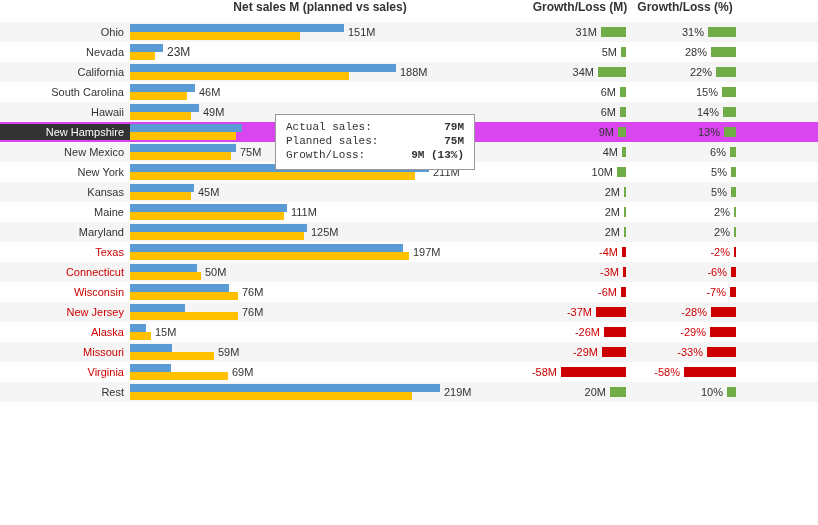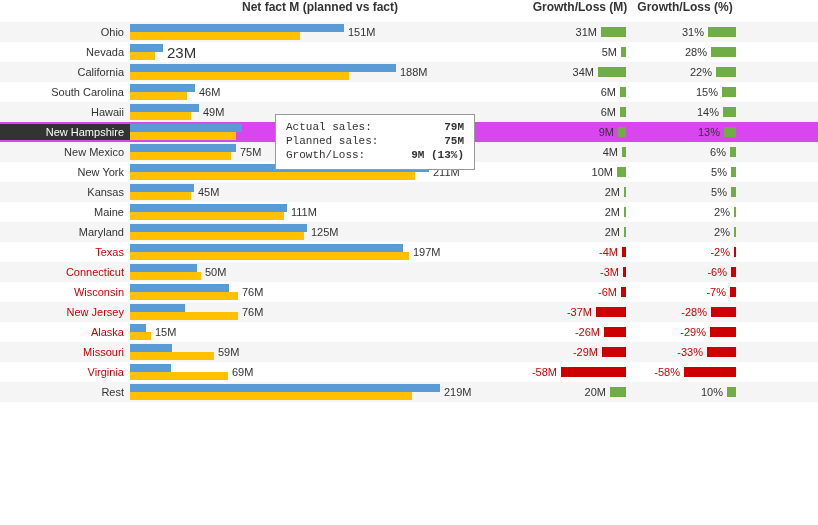--- a/index.html
+++ b/index.html
@@ -232,21 +232,21 @@
       font-weight: bold;
     }
   </style>
 </head>
 <body>
 
 <div class="chart-container">
 
   <div class="headers">
     <div class="row-label-spacer"></div>
-    <div class="main-chart-header">Net fact M (planned vs fact)</div>
+    <div class="main-chart-header">Net sales M (planned vs sales)</div>
     <div class="divider-spacer"></div>
     <div class="growth-m-header">Growth/Loss (M)</div>
     <div class="growth-pct-header">Growth/Loss (%)</div>
   </div>
 
   <div class="data-rows" id="data-rows-container">
   <div class="data-row">
     <div class="row-label">Ohio</div>
     <div class="bar-area" style="position:relative;">
       <div class="bars-wrapper" style="width:310px;">
@@ -265,21 +265,21 @@
       <span class="growth-pct-val">31%</span>
       <div class="mini-bar-green" style="width:28px;"></div>
     </div>
   </div>
       <div class="data-row">
     <div class="row-label">Nevada</div>
     <div class="bar-area" style="position:relative;">
       <div class="bars-wrapper" style="width:310px;">
         <div class="bar-blue" style="width:33px;"></div>
         <div class="bar-yellow" style="width:25px;"></div>
-        <span style="position:absolute;left:37px;top:50%;transform:translateY(-50%);font-size:15px;color:#333;white-space:nowrap;">23M</span>
+        <span style="position:absolute;left:37px;top:50%;transform:translateY(-50%);font-size:12px;color:#333;white-space:nowrap;">23M</span>
       </div>
 
     </div>
     <div class="divider"></div>
     <div class="growth-m-area">
       <span class="growth-m-val">5M</span>
       <div class="mini-bar-green" style="width:5px;"></div>
     </div>
     <div class="growth-pct-area">
       <span class="growth-pct-val">28%</span>

